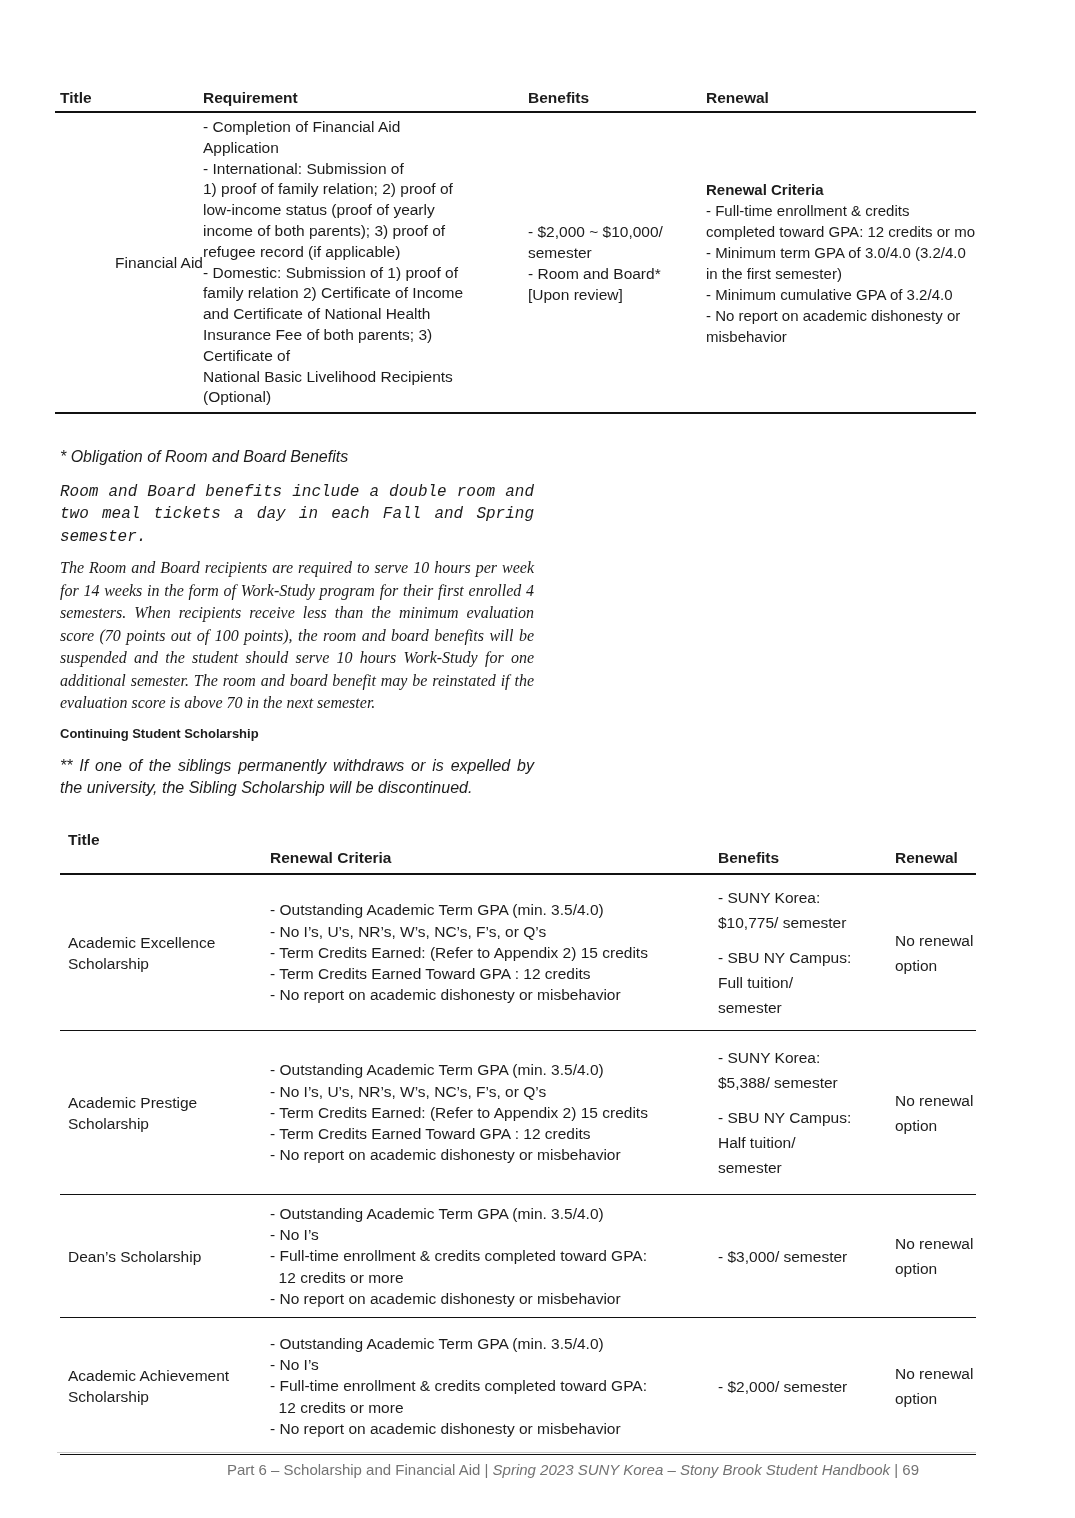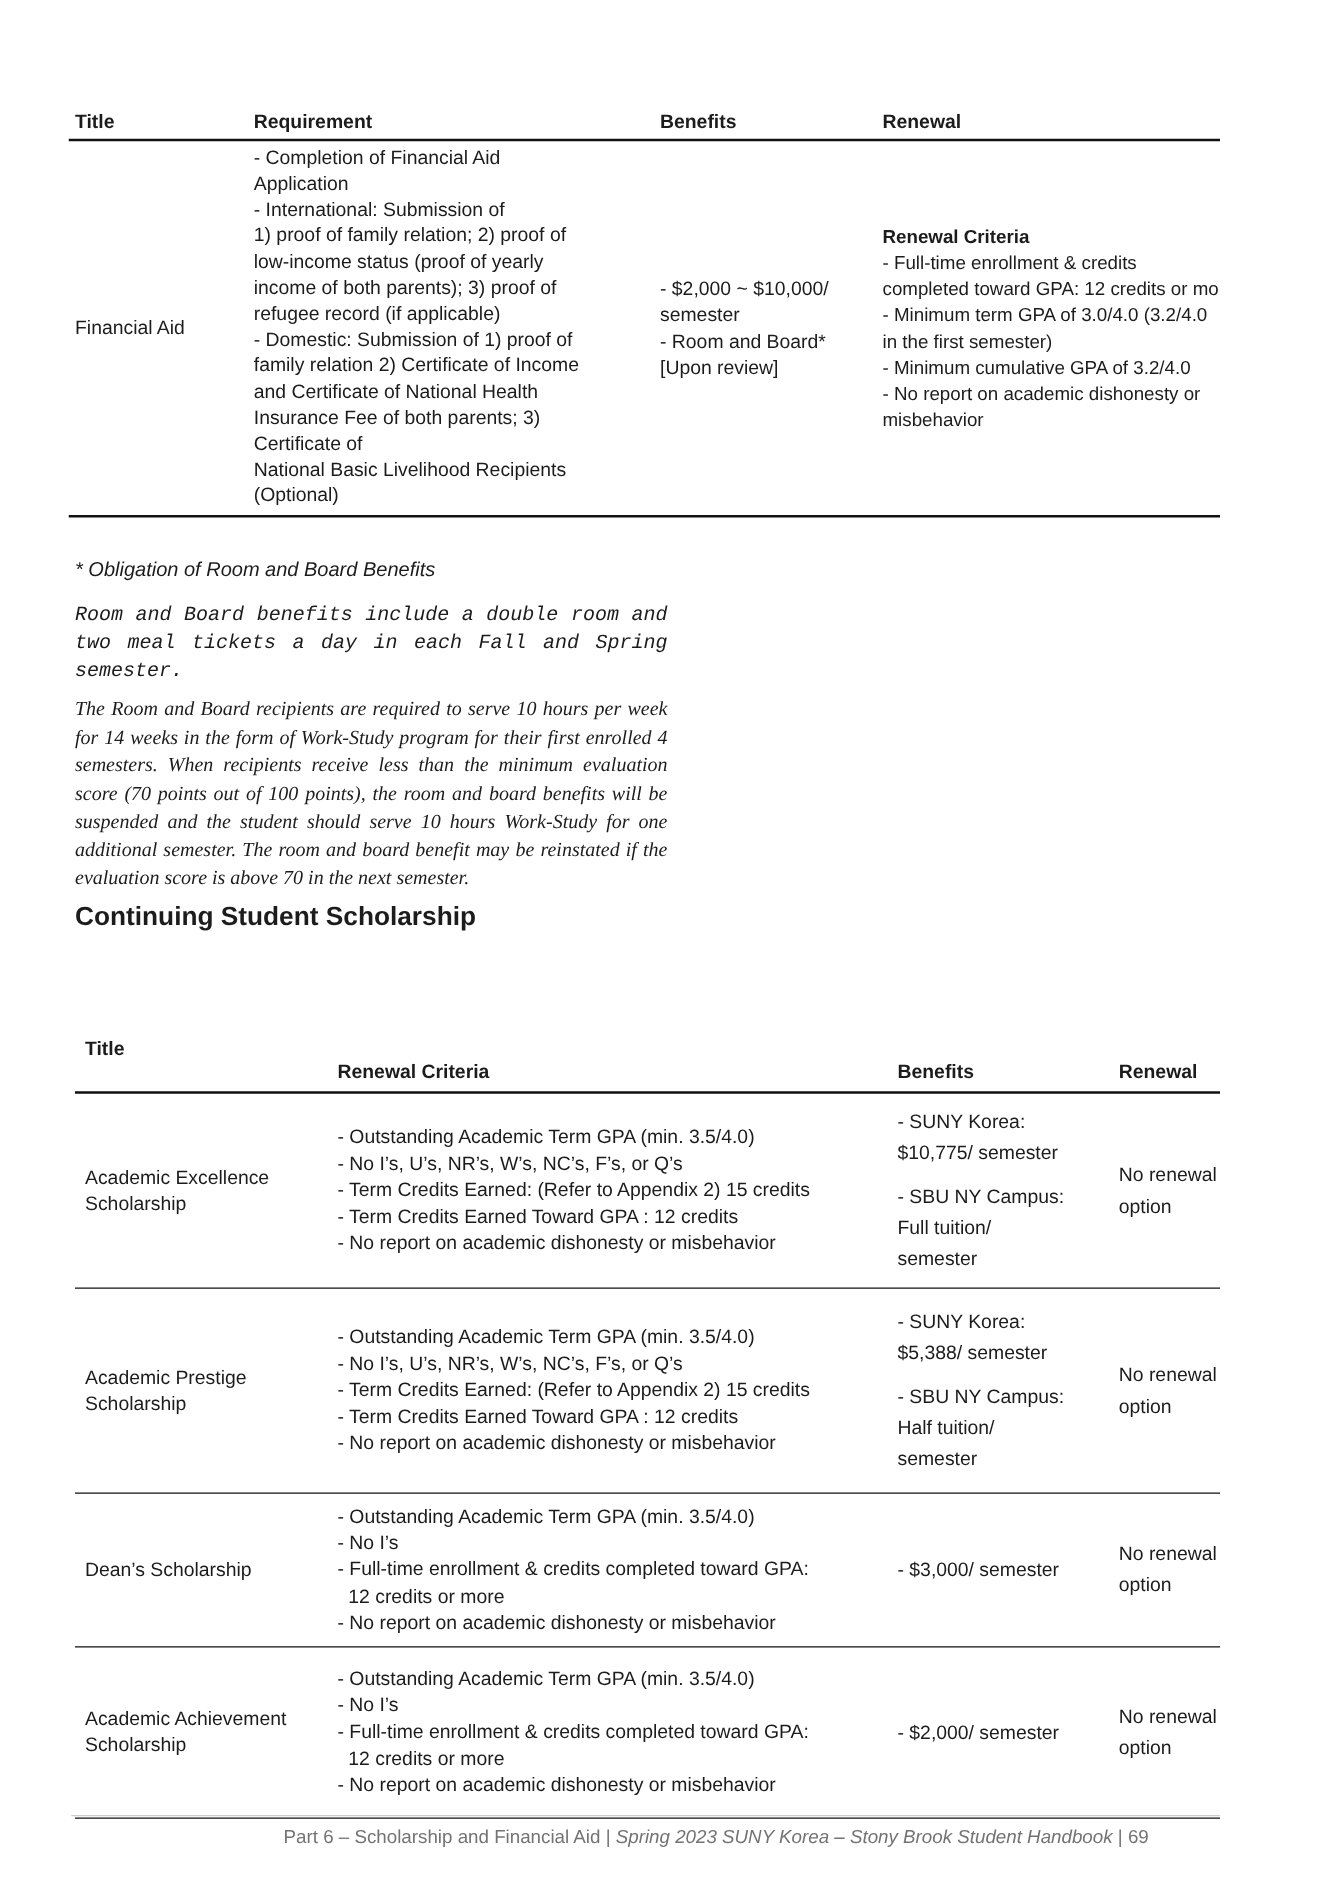--- a/index.html
+++ b/index.html
@@ -21,34 +21,34 @@
     font-weight:bold; font-size:15.5px; line-height:20px;
     padding-bottom:3px; border-bottom:2.5px solid #111;
   }
   .t1-header > div:first-child { padding-left:5px; }
   .t1-body {
     display:grid; grid-template-columns:148px 325px 178px 309px;
     border-bottom:2px solid #111;
     min-height:296px; align-items:center;
     font-size:15.5px;
   }
-  .t1-title-cell { padding-left:5px; font-size:15.5px; }
+  .t1-title-cell { padding-left:5px; font-size:15.5px;text-align:right; }
   .t1-req  { line-height:20.8px; padding:4px 6px 4px 0; }
   .t1-ben  { line-height:21px; padding-right:8px; }
   .t1-ren  { font-size:15px; line-height:21px; padding:6px 2px 6px 0; }
   .renewal-section + .renewal-section { margin-top:21px; }
   .renewal-heading { font-weight:bold; }
 
   
   .notes { position:absolute; left:60px; top:446px; width:474px; font-size:16px; }
   .notes .it { font-style:italic; line-height:22.5px; }
   .notes-line1 { margin-top:0; }
   .notes-para1 { margin-top:12px; text-align:justify;font-family:Liberation Mono, monospace; }
   .notes-para2 { margin-top:9px;  text-align:justify;font-family:Liberation Serif, serif; }
-  .notes-heading { margin-top:8px; font-weight:bold; font-size:21px; line-height:21px; font-style:normal; }
+  .notes-heading { margin-top:8px; font-weight:bold; font-size:13px; line-height:21px; font-style:normal; }
   .notes-para3 { margin-top:11px; text-align:justify; }
 
   
   .t2 { position:absolute; left:60px; top:827px; width:958px; }
   .t2-header {
     display:grid; grid-template-columns:210px 440px 180px 128px;
     height:48px;
     font-weight:bold; font-size:15.5px; line-height:18px;
     border-bottom:2px solid #111;
   }
@@ -122,20 +122,21 @@
         </div>
       </div>
     </div>
   </div>
 
   <div class="notes">
     <div class="it notes-line1">* Obligation of Room and Board Benefits</div>
     <div class="it notes-para1">Room and Board benefits include a double room and two meal tickets a day in each Fall and Spring semester.</div>
     <div class="it notes-para2">The Room and Board recipients are required to serve 10 hours per week for 14 weeks in the form of Work-Study program for their first enrolled 4 semesters. When recipients receive less than the minimum evaluation score (70 points out of 100 points), the room and board benefits will be suspended and the student should serve 10 hours Work-Study for one additional semester. The room and board benefit may be reinstated if the evaluation score is above 70 in the next semester.</div>
     <div class="notes-heading">Continuing Student Scholarship</div>
+    <div class="it notes-para3">** If one of the siblings permanently withdraws or is expelled by the university, the Sibling Scholarship will be discontinued.</div>
   </div>
 
   <div class="t2">
     <div class="t2-header">
       <div class="h-title">Title</div>
       <div class="h-other">Renewal Criteria</div>
       <div class="h-other h-ben">Benefits</div>
       <div class="h-other h-ren">Renewal</div>
     </div>
 

